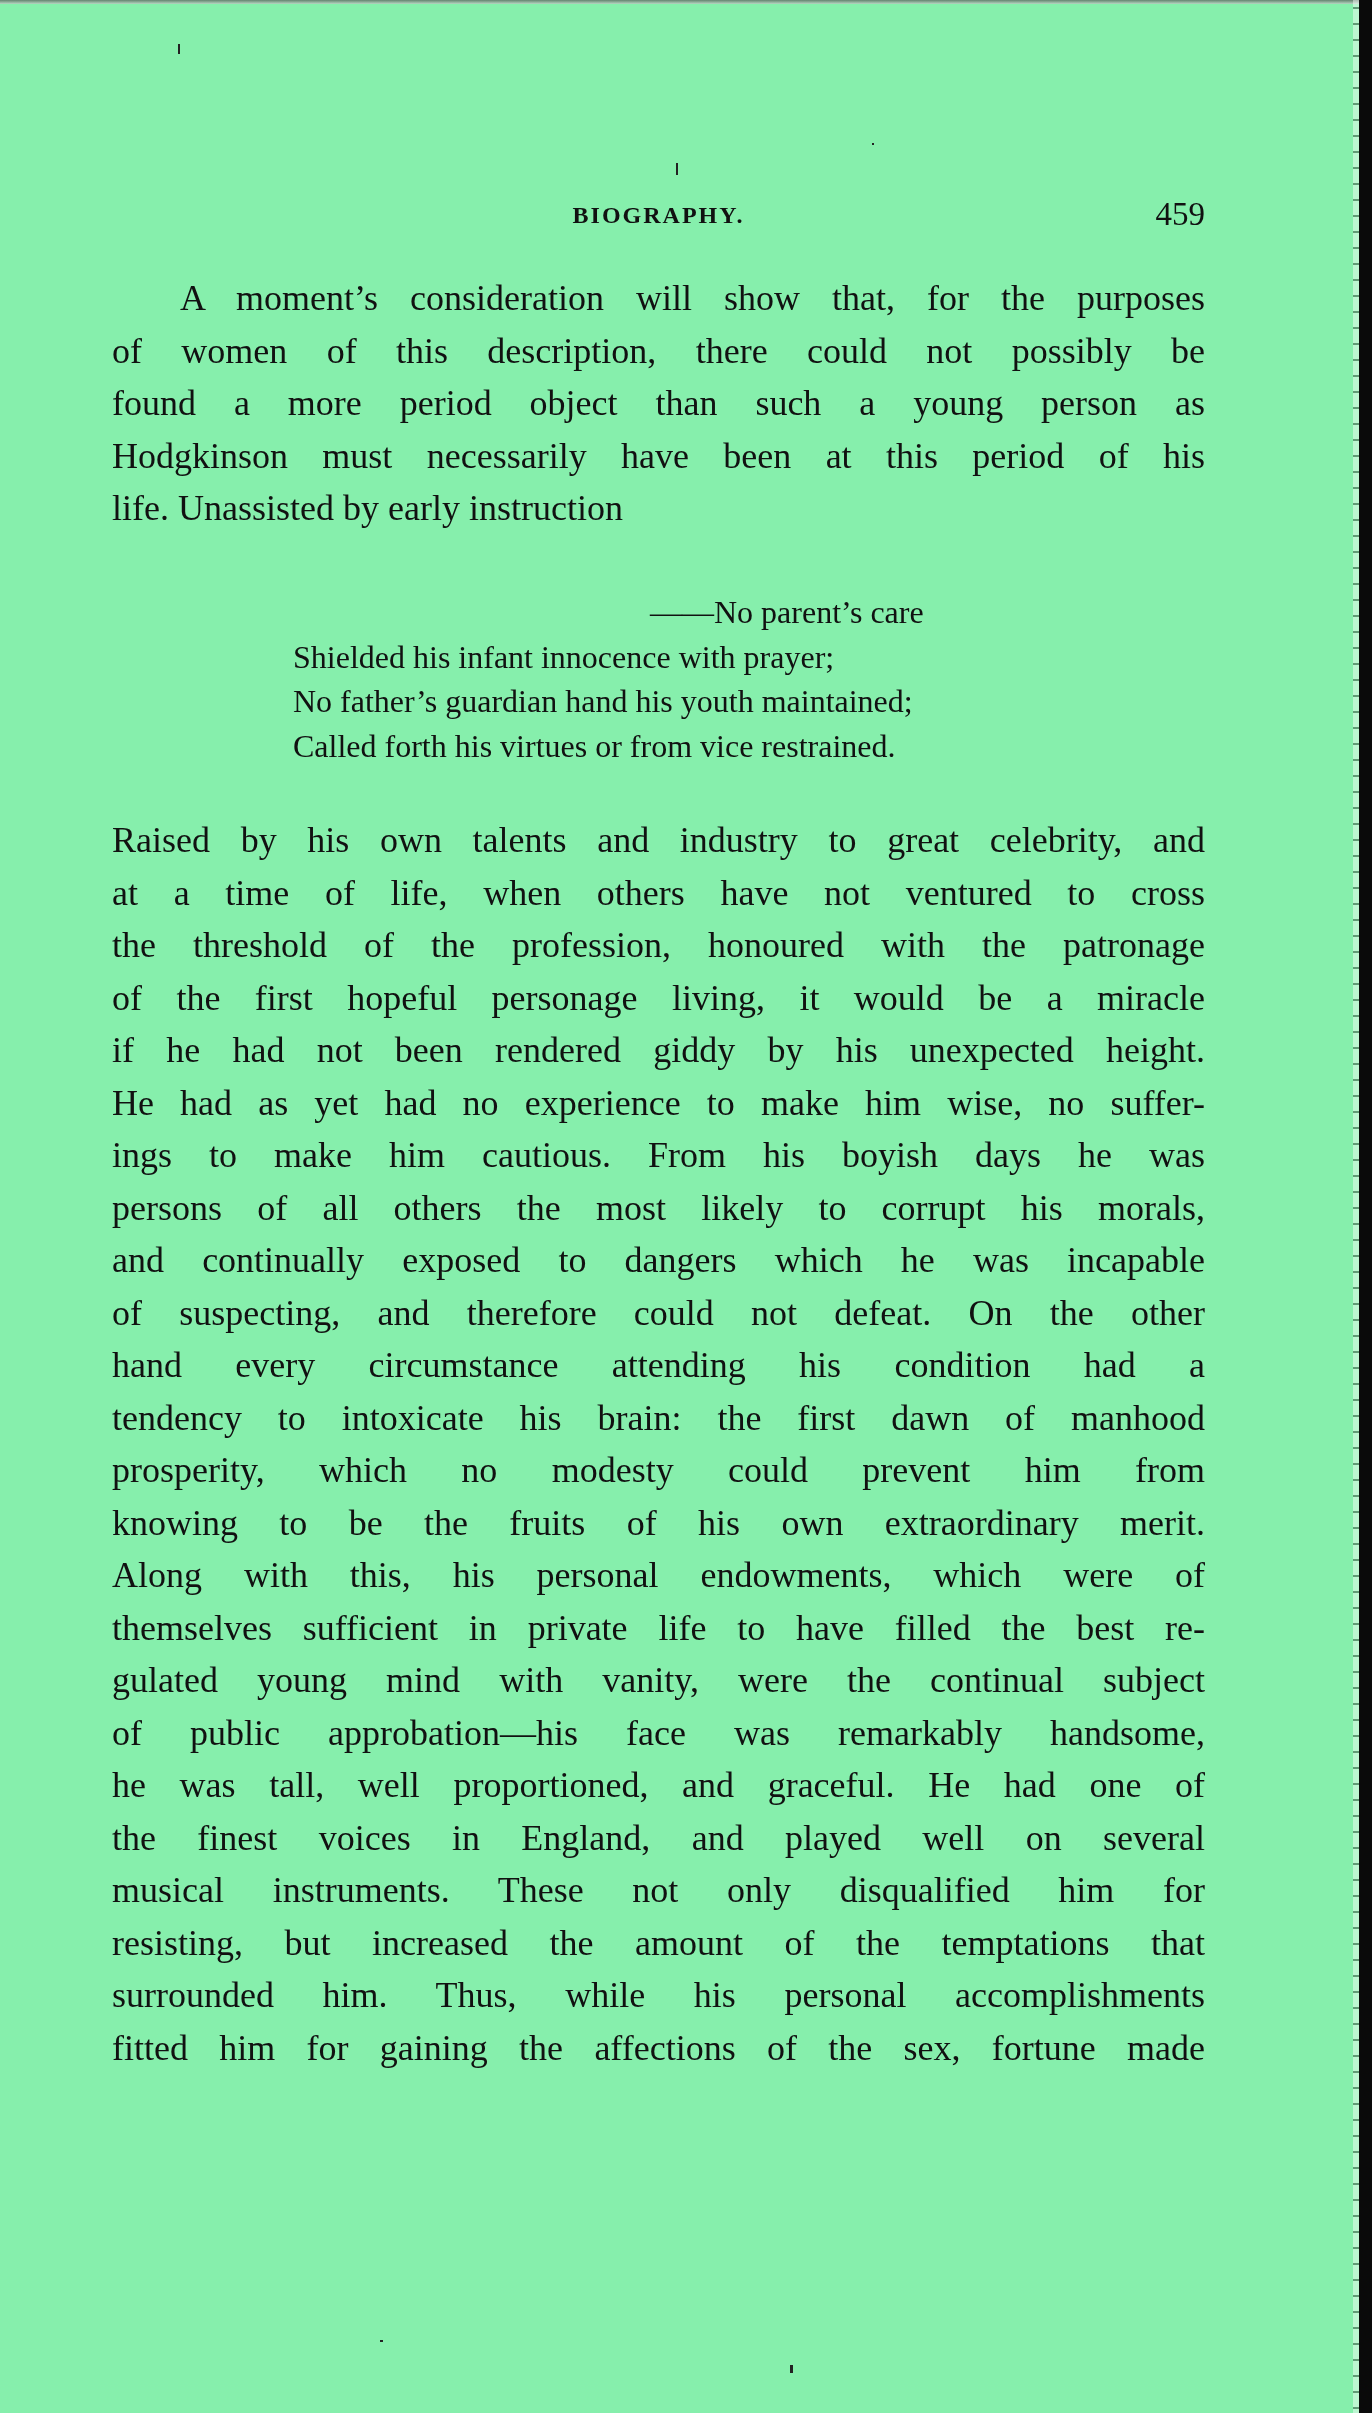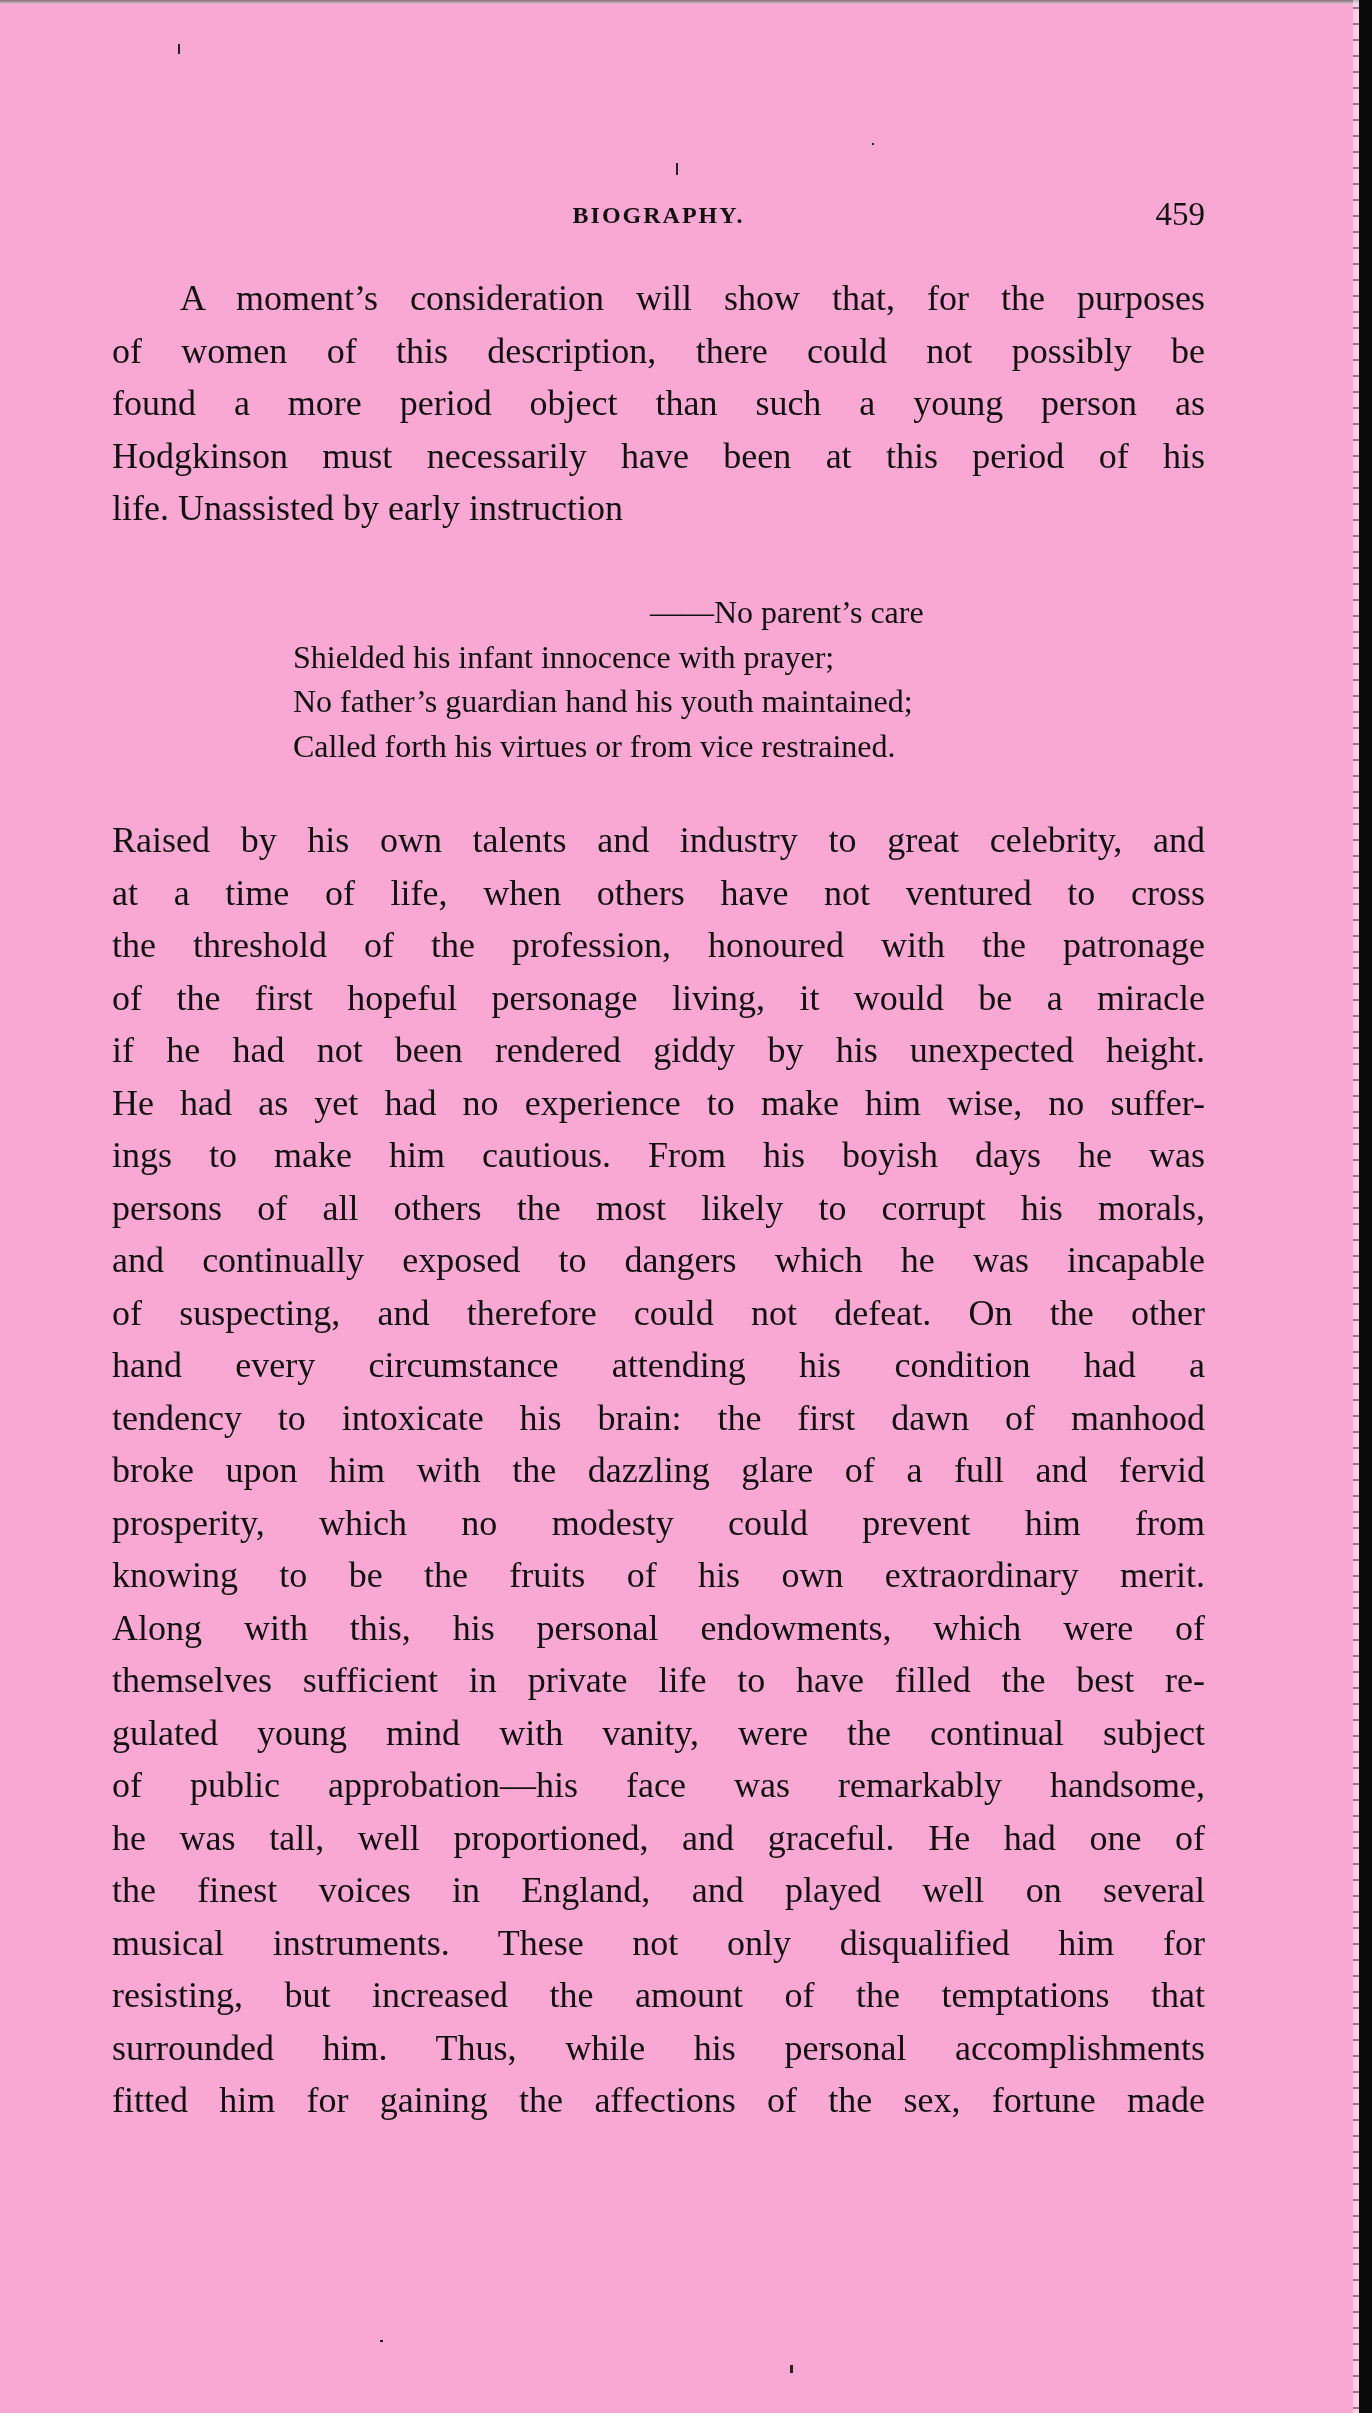--- a/index.html
+++ b/index.html
@@ -1,18 +1,18 @@
 <!DOCTYPE html>
 <html><head>
 <meta charset="utf-8">
 <style>
   html, body { margin: 0; padding: 0; background: #ffffff; }
   body { width: 1372px; height: 2413px; position: relative; overflow: hidden;
          font-family: "Liberation Serif", "DejaVu Serif", serif; color: #111; }
-  .page { position: absolute; left: 0; top: 0; width: 1372px; height: 2413px; background: #f9a8d4; }
+  .page { position: absolute; left: 0; top: 0; width: 1372px; height: 2413px; background: #86efac; }
   .top-edge { position: absolute; left: 0; top: 0; width: 1372px; height: 4px;
               background: linear-gradient(#555, #ccc); opacity: .7; }
   .right-edge { position: absolute; right: 0; top: 0; width: 13px; height: 2413px; background: #0a0a0a; }
   .right-fringe { position: absolute; right: 13px; top: 0; width: 6px; height: 2413px;
                   background: repeating-linear-gradient(#fff 0 7px, #333 7px 9px, #fff 9px 16px); opacity:.45; }
   .running-head { position: absolute; left: 112px; top: 196px; width: 1093px; height: 40px; }
   .running-title { position: absolute; left: 0; right: 0; text-align: center; top: 6px;
                    font-size: 24px; letter-spacing: 2px; font-variant: small-caps; font-weight: bold; }
   .page-number { position: absolute; right: 0; top: 0; font-size: 33px; }
   .para { position: absolute; left: 112px; width: 1093px; font-size: 36px;
@@ -61,21 +61,20 @@
     <span class="line">the threshold of the profession, honoured with the patronage</span>
     <span class="line">of the first hopeful personage living, it would be a miracle</span>
     <span class="line">if he had not been rendered giddy by his unexpected height.</span>
     <span class="line">He had as yet had no experience to make him wise, no suffer-</span>
     <span class="line">ings to make him cautious. From his boyish days he was</span>
     <span class="line">persons of all others the most likely to corrupt his morals,</span>
     <span class="line">and continually exposed to dangers which he was incapable</span>
     <span class="line">of suspecting, and therefore could not defeat. On the other</span>
     <span class="line">hand every circumstance attending his condition had a</span>
     <span class="line">tendency to intoxicate his brain: the first dawn of manhood</span>
-    <span class="line">broke upon him with the dazzling glare of a full and fervid</span>
     <span class="line">prosperity, which no modesty could prevent him from</span>
     <span class="line">knowing to be the fruits of his own extraordinary merit.</span>
     <span class="line">Along with this, his personal endowments, which were of</span>
     <span class="line">themselves sufficient in private life to have filled the best re-</span>
     <span class="line">gulated young mind with vanity, were the continual subject</span>
     <span class="line">of public approbation—his face was remarkably handsome,</span>
     <span class="line">he was tall, well proportioned, and graceful. He had one of</span>
     <span class="line">the finest voices in England, and played well on several</span>
     <span class="line">musical instruments. These not only disqualified him for</span>
     <span class="line">resisting, but increased the amount of the temptations that</span>

